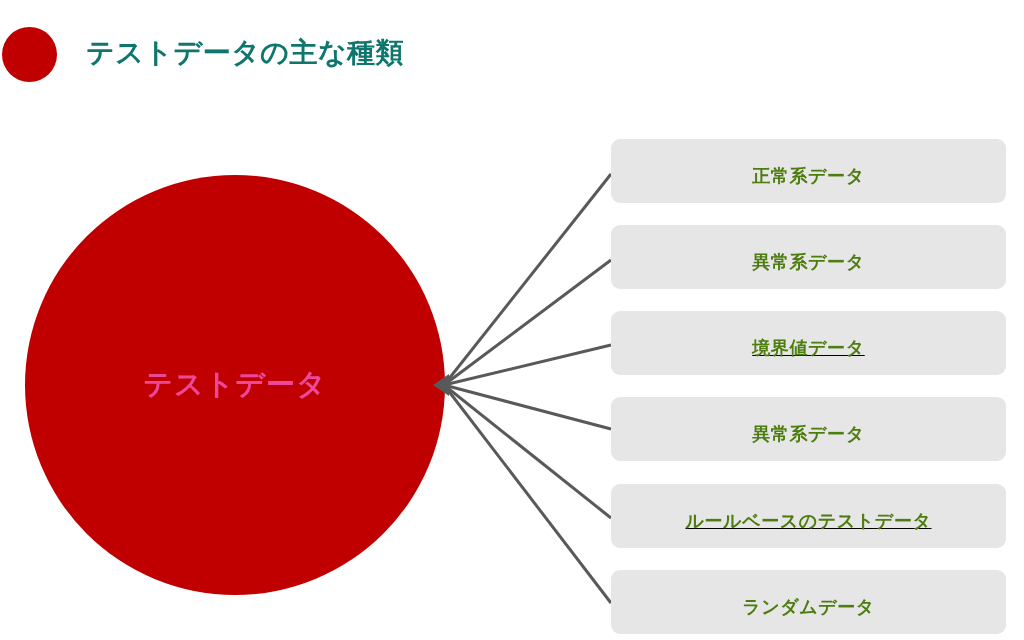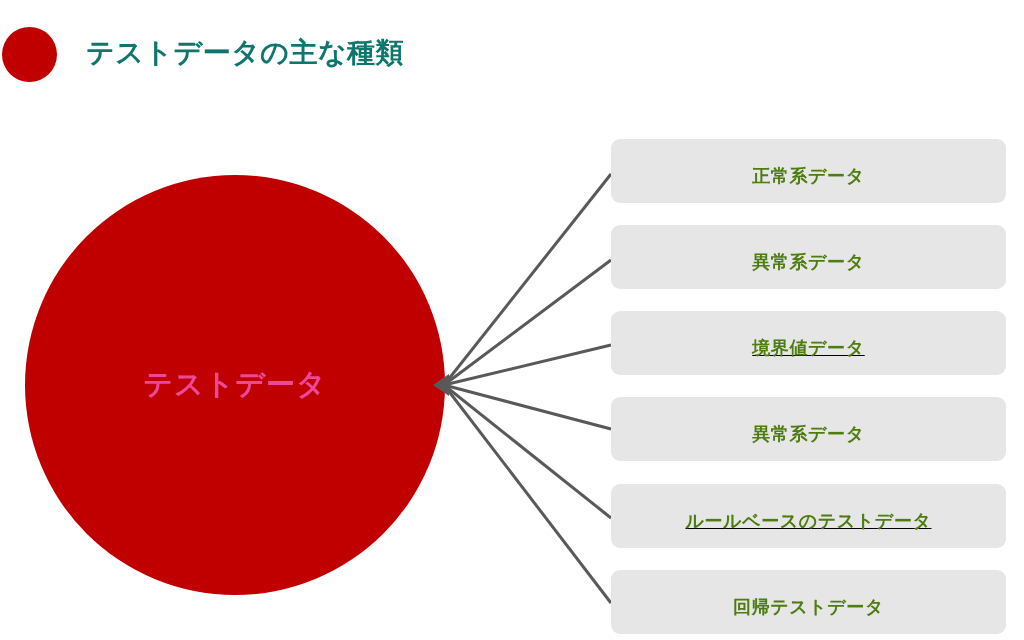--- a/index.html
+++ b/index.html
@@ -146,16 +146,16 @@
   <div class="leaf-box leaf-3">
     <span class="leaf-label">境界値データ</span>
   </div>
   <div class="leaf-box leaf-4">
     <span class="leaf-label">異常系データ</span>
   </div>
   <div class="leaf-box leaf-5">
     <span class="leaf-label">ルールベースのテストデータ</span>
   </div>
   <div class="leaf-box leaf-6">
-    <span class="leaf-label">回帰テストデータ</span>
+    <span class="leaf-label">ランダムデータ</span>
   </div>
 
 </div>
 
 </body></html>

